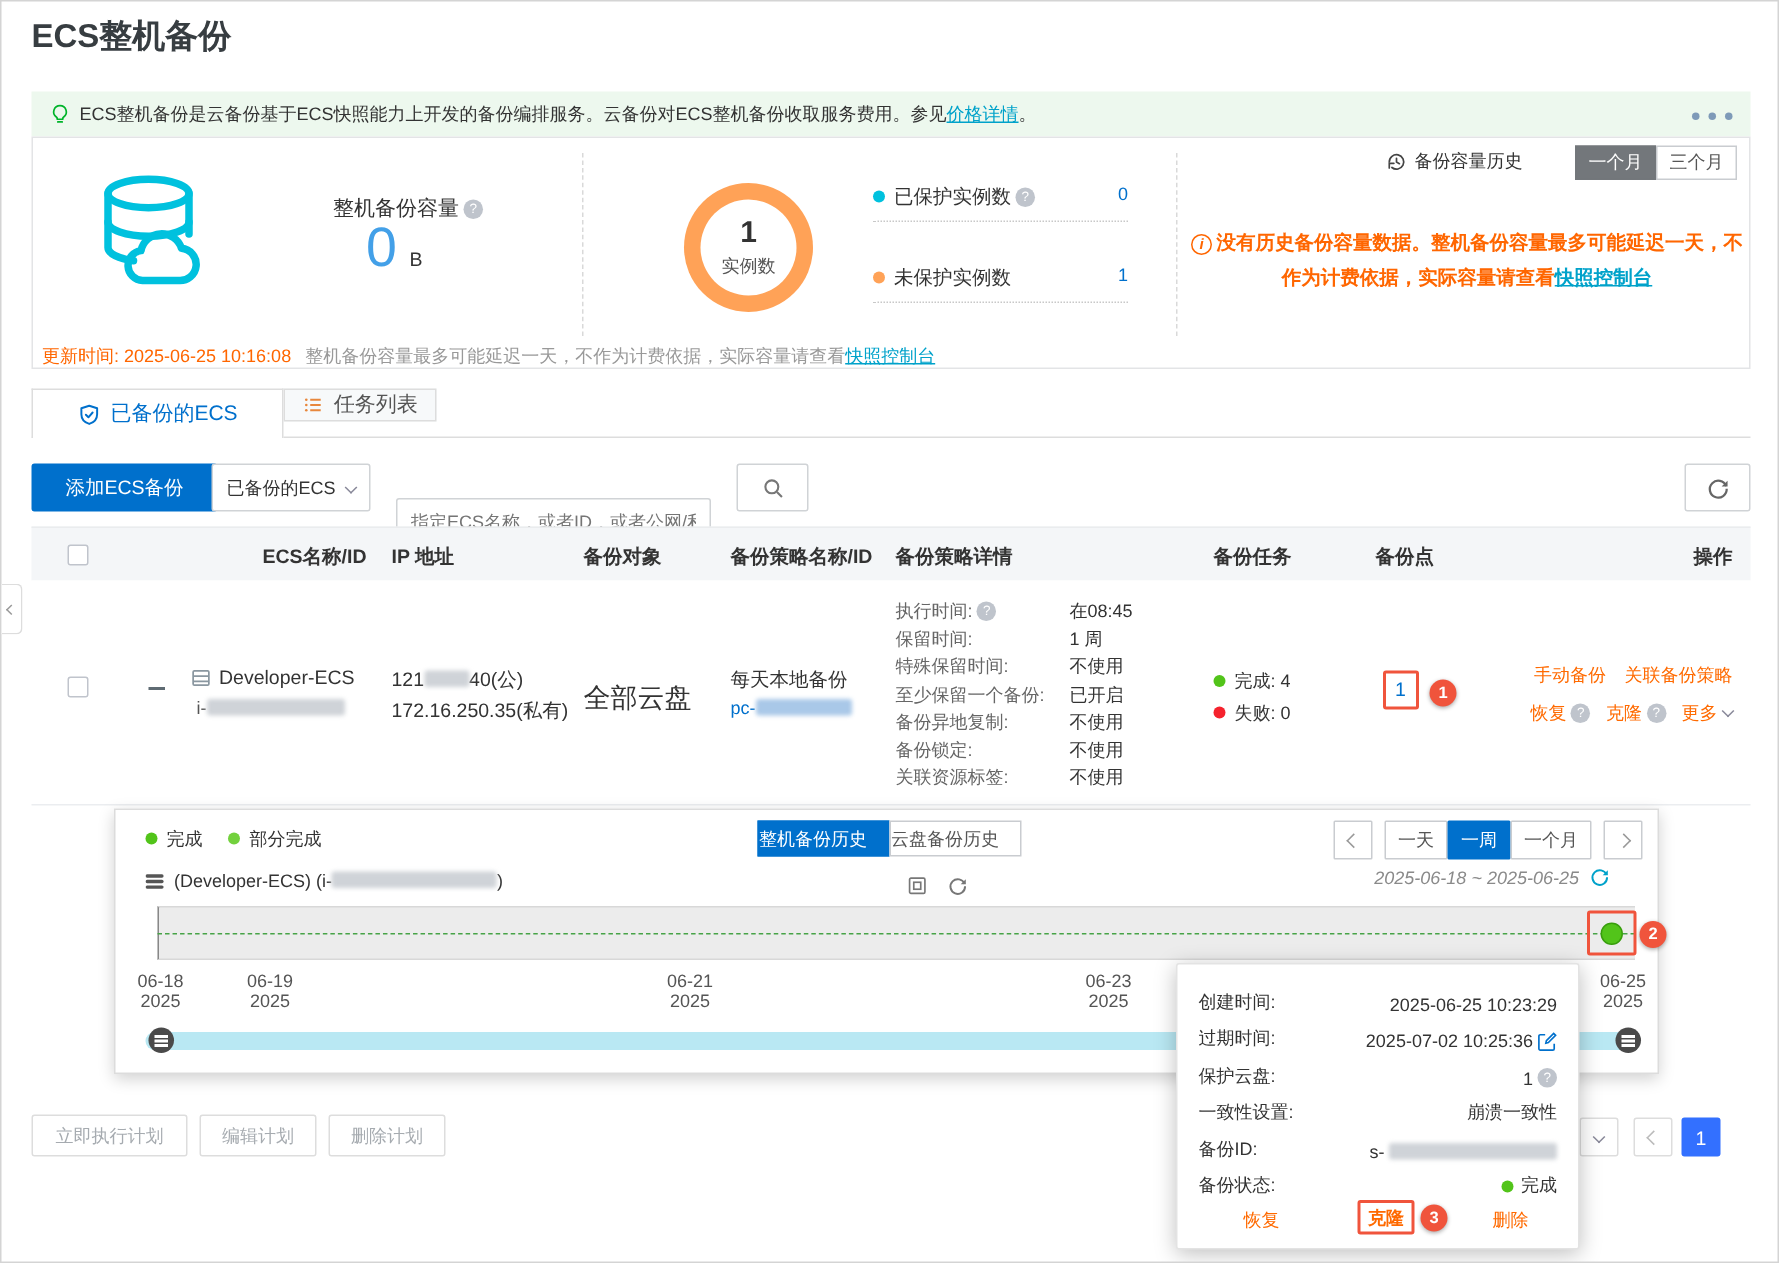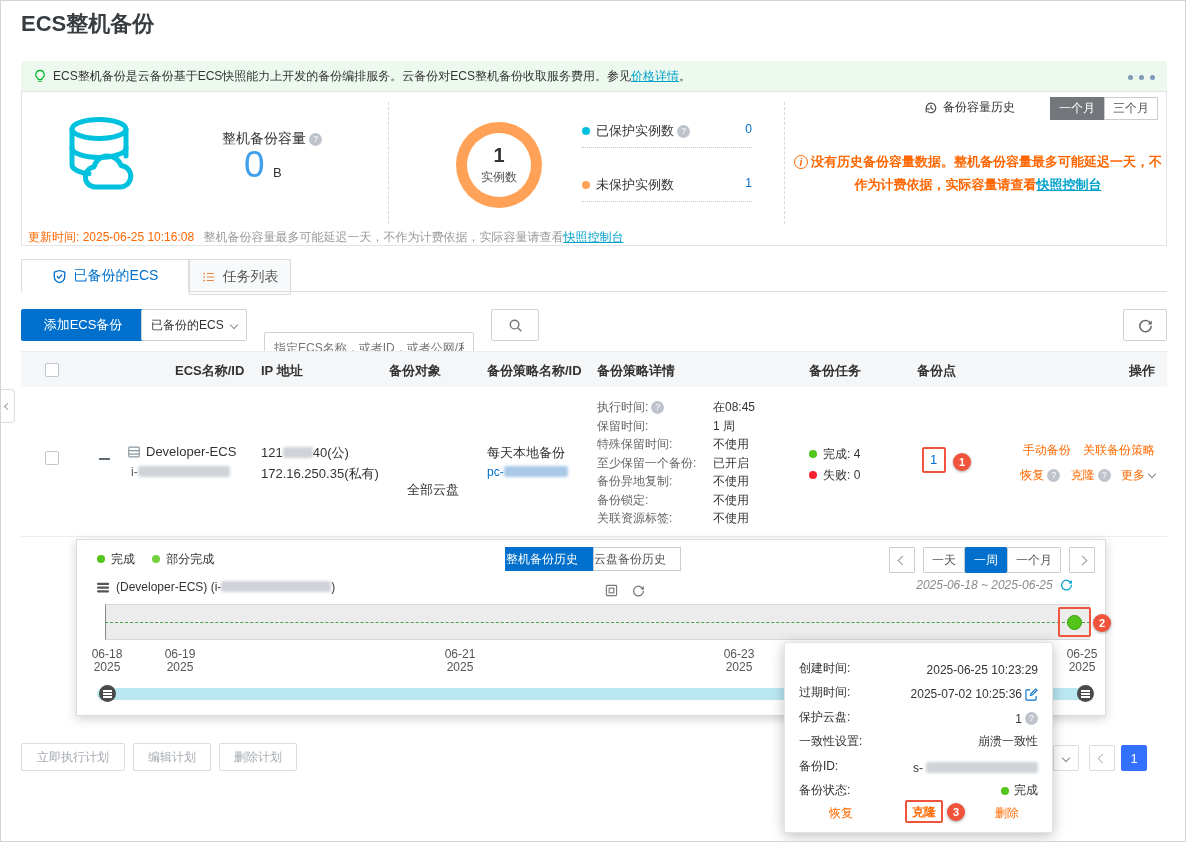--- a/index.html
+++ b/index.html
@@ -164,21 +164,21 @@
 
   <div class="tab active" style="left:20px;top:258px;width:168px;height:33px;">
     <span style="display:inline-flex;">
       <svg width="15" height="15" viewBox="0 0 16 16" fill="none" stroke="#0070cc" stroke-width="1.4" stroke-linejoin="round" stroke-linecap="round">
           <path d="M8 1.6l5.6 1.8v4.2c0 3.4-2.4 5.9-5.6 6.9-3.2-1-5.6-3.5-5.6-6.9V3.4z"></path>
           <path d="M5.6 8l1.8 1.8 3-3.4"></path>
         </svg>
     </span>
     <span>已备份的ECS</span>
   </div>
-  <div class="tab idle" style="left:188px;top:258px;width:102px;height:36px;">
+  <div class="tab idle" style="left:188px;top:258px;width:102px;height:22px;">
     <span style="display:inline-flex;">
       <svg width="14" height="14" viewBox="0 0 16 16" fill="none" stroke="#e8873c" stroke-width="1.4">
           <path d="M5.5 4h8M5.5 8h8M5.5 12h8"></path>
           <circle cx="2.5" cy="4" r="1" fill="#e8873c" stroke="none"></circle>
           <circle cx="2.5" cy="8" r="1" fill="#e8873c" stroke="none"></circle>
           <circle cx="2.5" cy="12" r="1" fill="#e8873c" stroke="none"></circle>
         </svg>
     </span>
     <span>任务列表</span>
   </div>
@@ -227,21 +227,21 @@
           <rect x="2" y="2.5" width="12" height="11" rx="1"></rect>
           <path d="M2 6.5h12M2 10.5h12"></path>
         </svg>
     </span>
     <span class="abs" style="left:125px;top:57px;font-size:13px;">Developer-ECS</span>
     <span class="abs" style="left:110px;top:78px;color:#555;"><span>i-</span><span class="blur" style="width:92px;"></span></span>
 
     <span class="abs" style="left:240px;top:57px;font-size:13px;"><span>121</span><span class="blur" style="width:30px;"></span><span>40(公)</span></span>
     <span class="abs" style="left:240px;top:78px;font-size:13px;">172.16.250.35(私有)</span>
 
-    <span class="abs" style="left:386px;top:66px;font-size:13px;margin-top:28px;">全部云盘</span>
+    <span class="abs" style="left:368px;top:66px;font-size:18px;">全部云盘</span>
 
     <span class="abs" style="left:466px;top:57px;font-size:13px;">每天本地备份</span>
     <span class="abs blue-link" style="left:466px;top:78px;"><span>pc-</span><span class="blur blue" style="width:64px;"></span></span>
 
     <div class="abs" style="left:576px;top:12px;width:225px;">
       <div class="detail-row"><span class="dl">执行时间:</span><i class="hlp">?</i><span class="dv">在08:45</span></div>
       <div class="detail-row"><span class="dl">保留时间:</span><span class="dv">1 周</span></div>
       <div class="detail-row"><span class="dl">特殊保留时间:</span><span class="dv">不使用</span></div>
       <div class="detail-row"><span class="dl">至少保留一个备份:</span><span class="dv">已开启</span></div>
       <div class="detail-row"><span class="dl">备份异地复制:</span><span class="dv">不使用</span></div>

